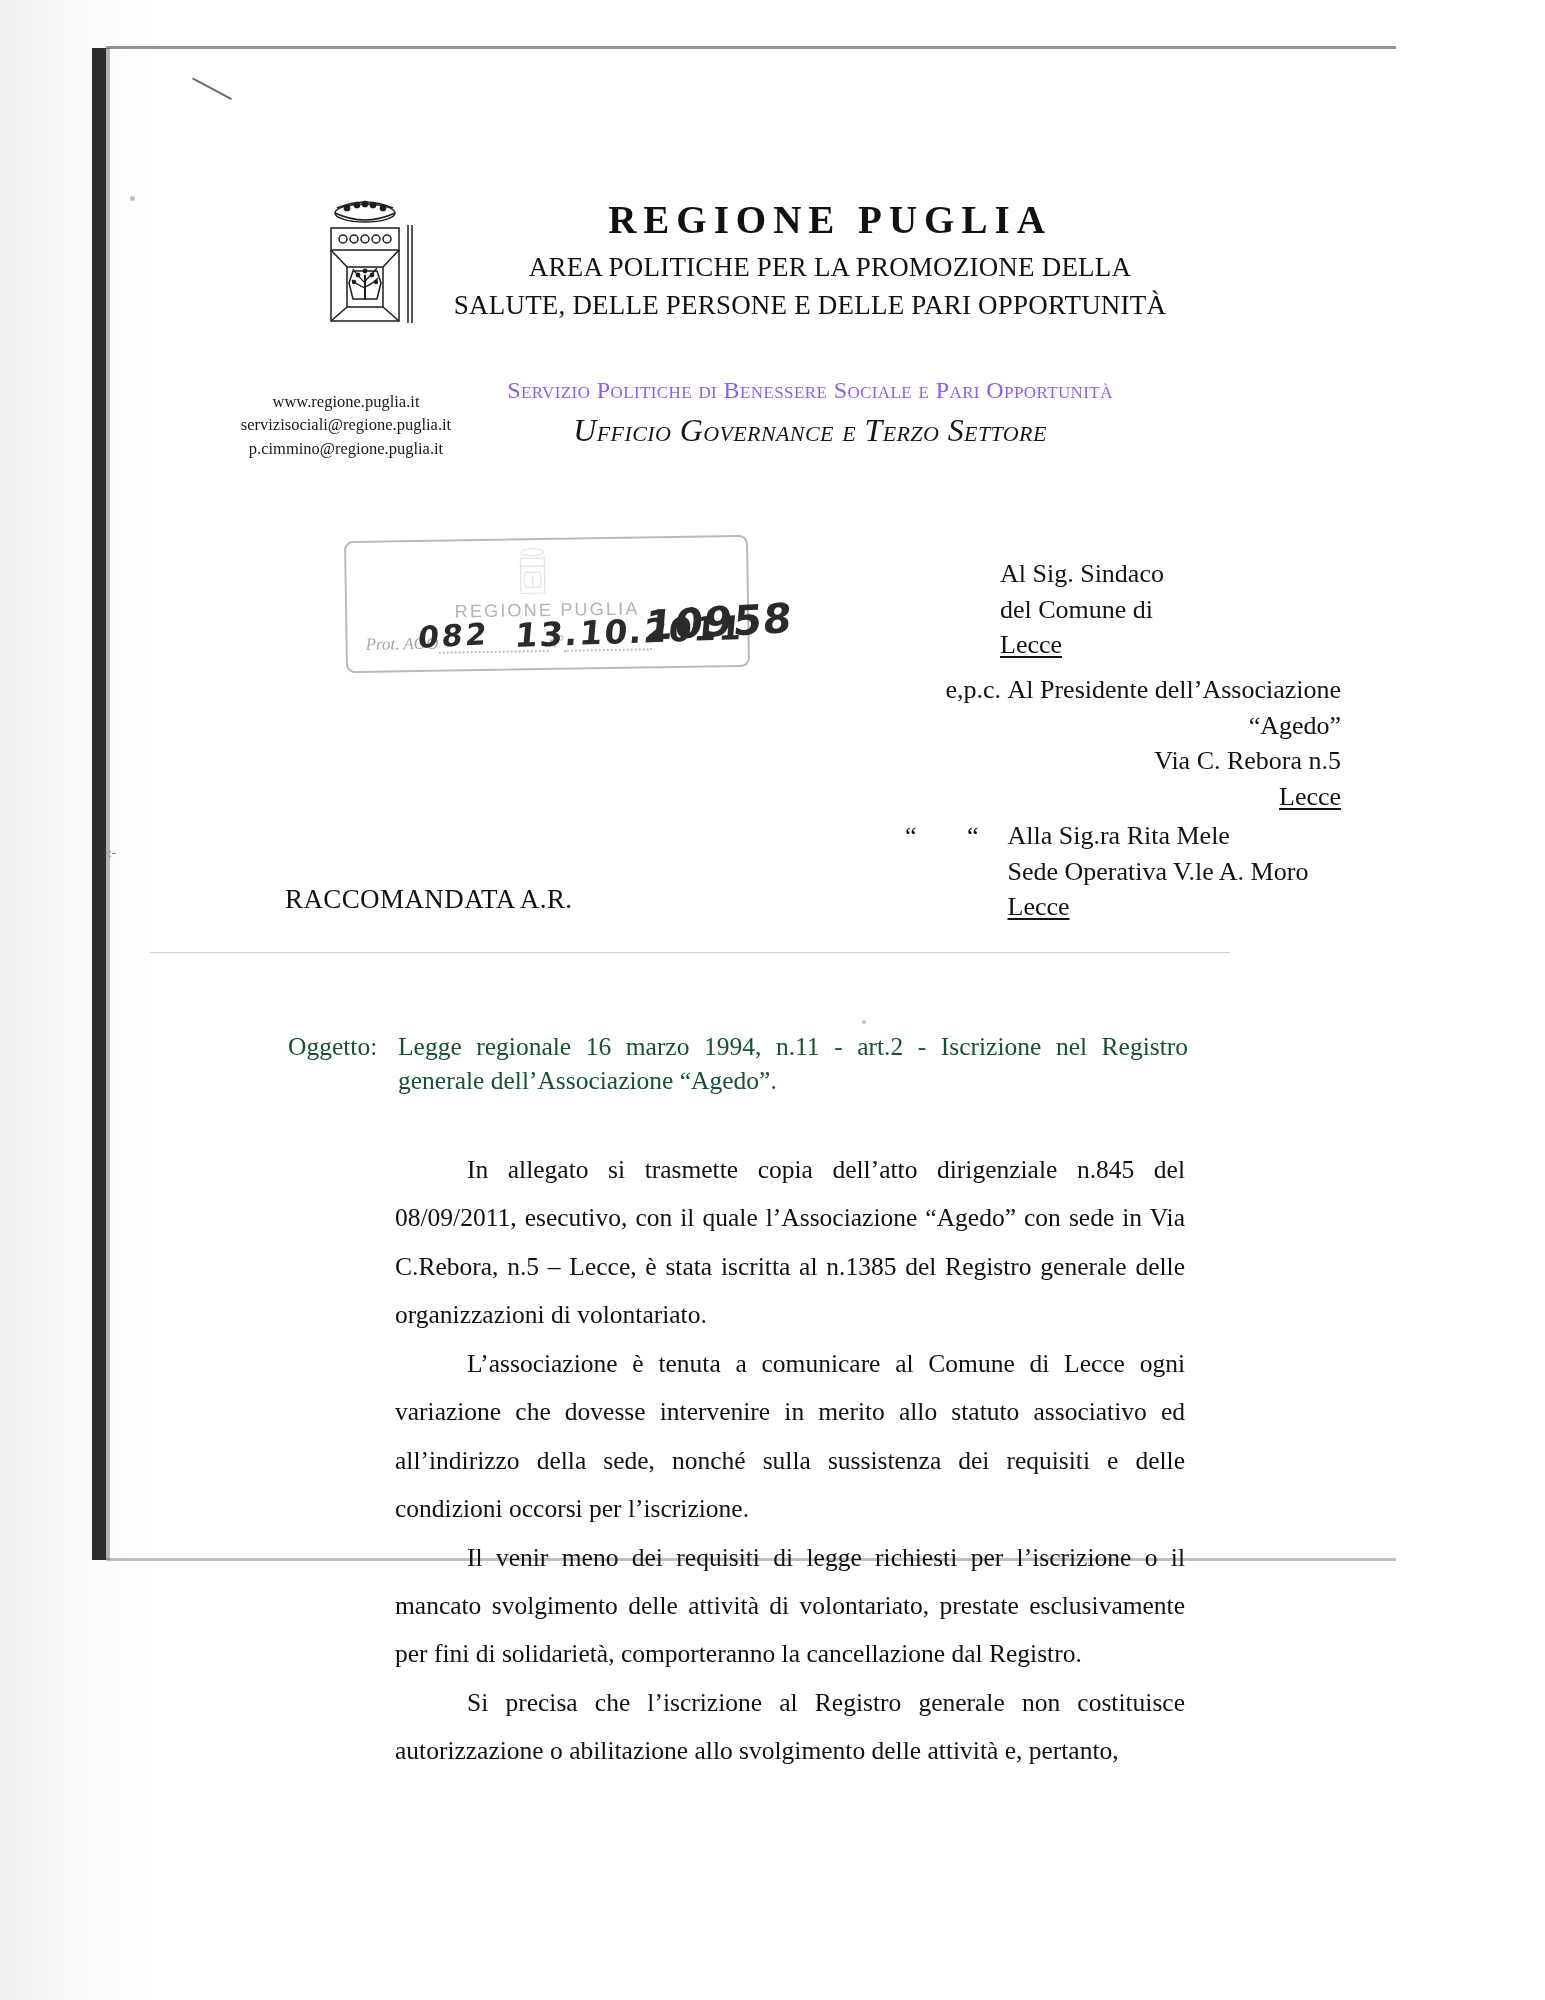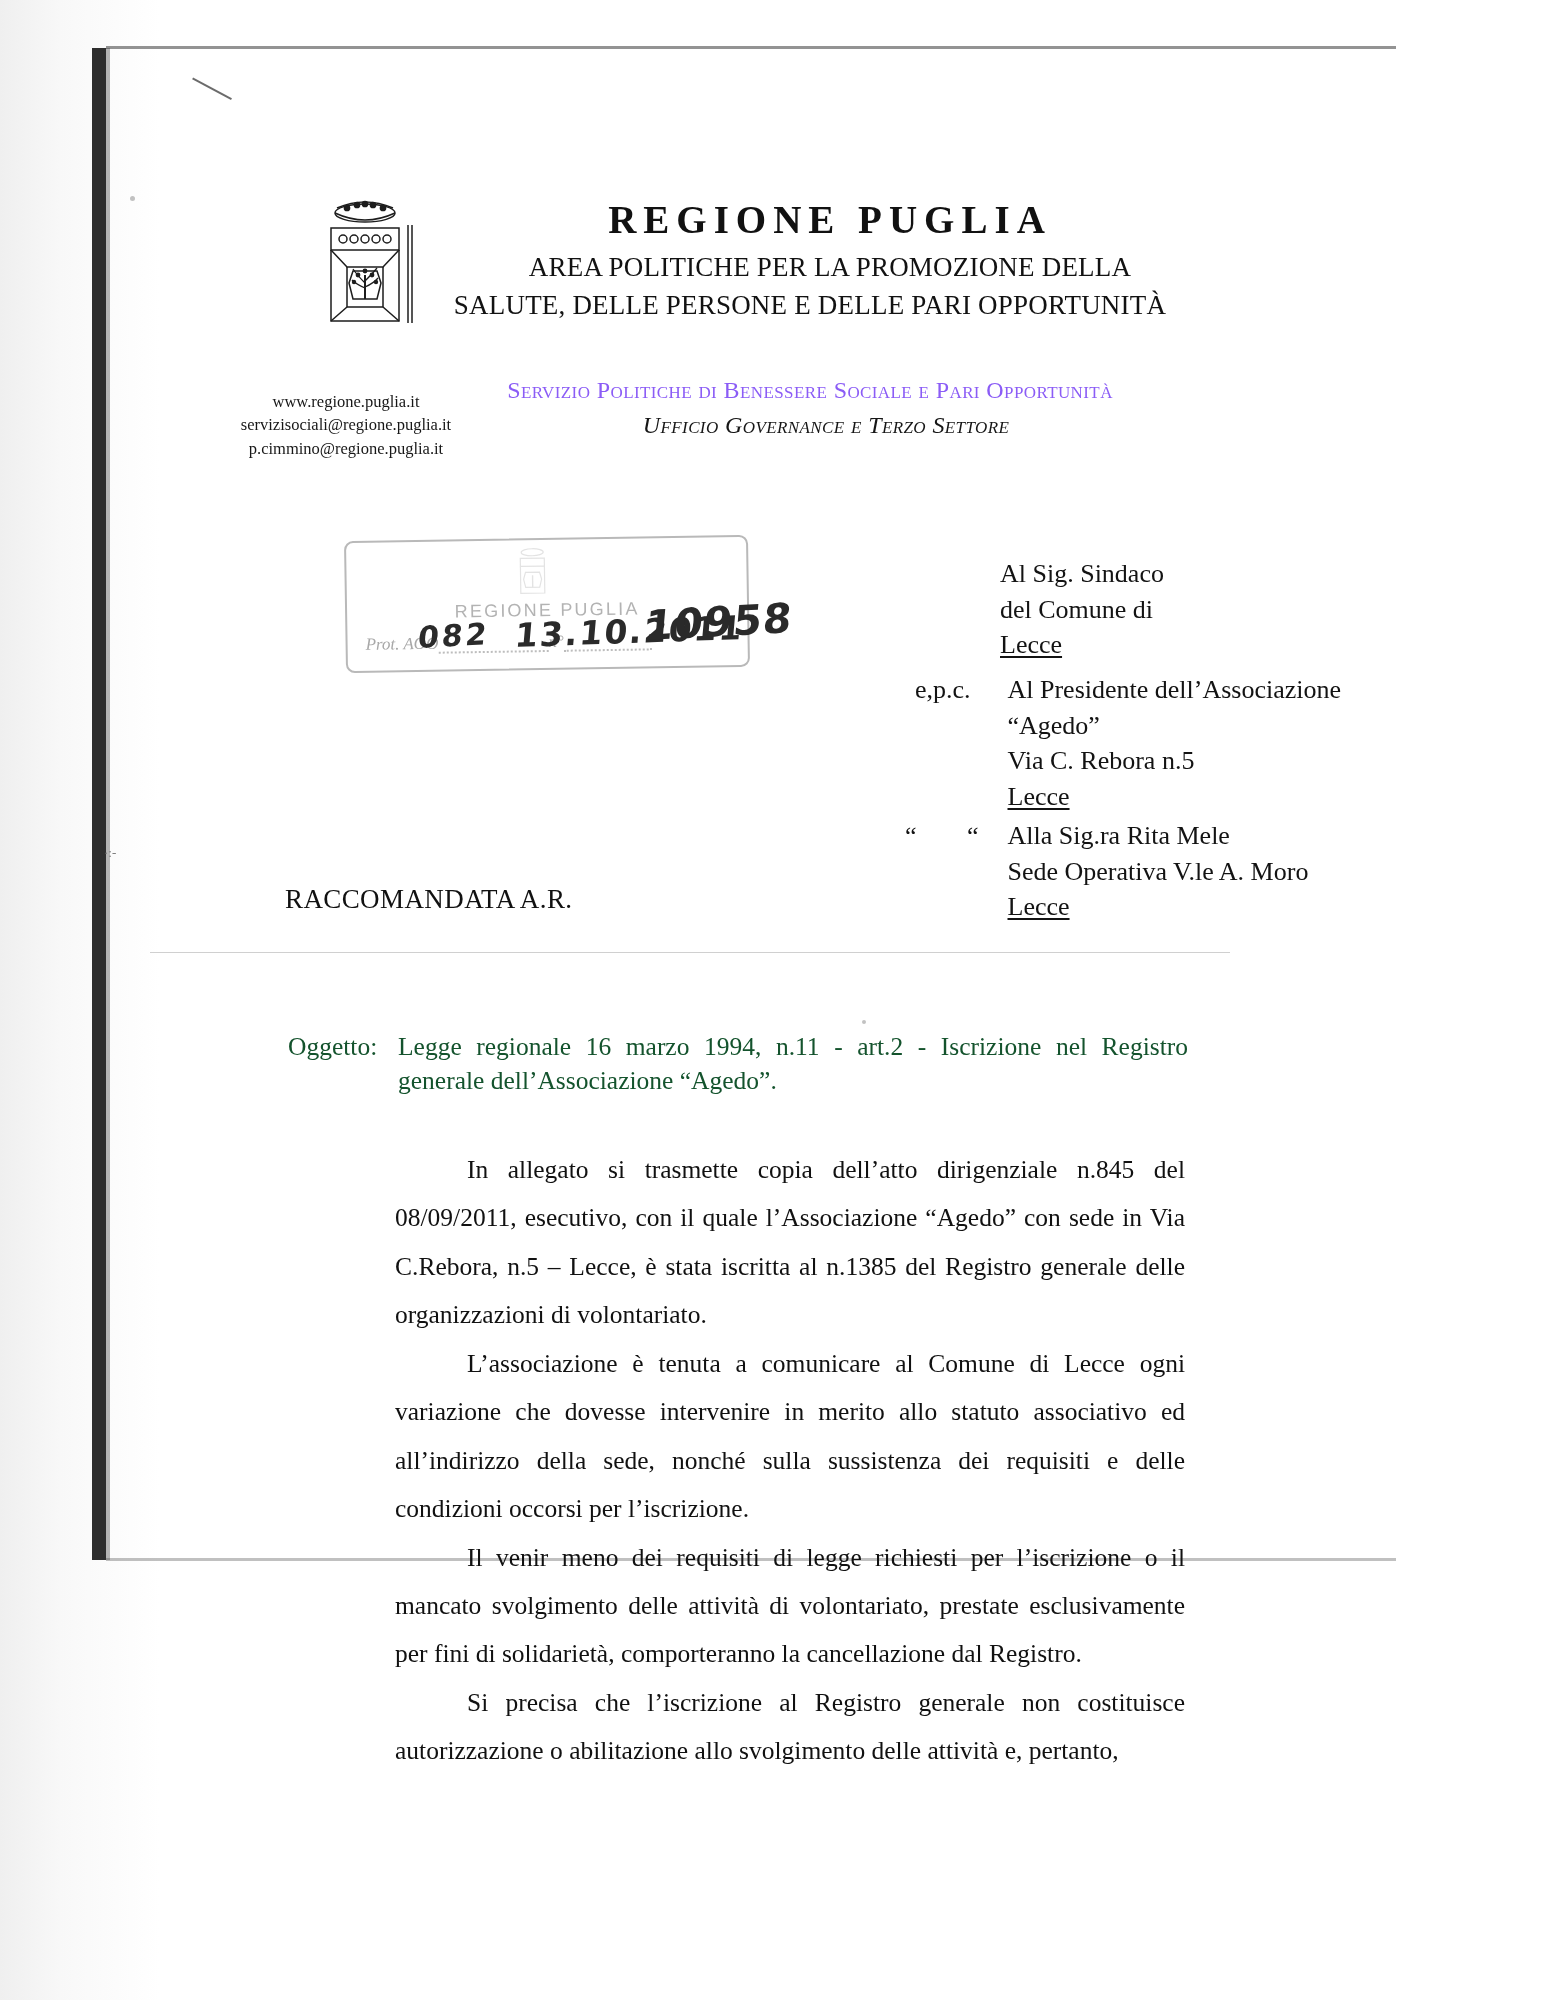--- a/index.html
+++ b/index.html
@@ -124,26 +124,25 @@
     font-size: 24px;
     font-variant: small-caps;
     letter-spacing: .4px;
     color: #8b5cf6;
   }
   .office-line {
     position: absolute;
     left: 440px; top: 412px;
     width: 740px;
     text-align: center;
-    font-size: 24px;
+    font-size: 32px;
     font-style: italic;
     font-variant: small-caps;
     letter-spacing: .4px;
     color: #161616;
-    margin-left: 16px;
   }
 
   .contacts {
     position: absolute;
     left: 216px; top: 390px;
     width: 260px;
     text-align: center;
     font-size: 16.5px;
     line-height: 1.42;
     color: #171717;
@@ -220,21 +219,21 @@
   }
 
   
   .addr-block {
     position: absolute;
     font-size: 26px;
     line-height: 1.37;
     color: #131313;
   }
   .addr1 { left: 1000px; top: 556px; }
-  .addr2 { left: 915px;  top: 672px; }
+  .addr2 { left: 915px;  top: 672px; text-align: right; }
   .addr3 { left: 905px;  top: 818px; }
   .addr-prefix {
     display: inline-block;
     vertical-align: top;
   }
   .addr-prefix-epc { width: 86px; }
   .addr-prefix-quotes { width: 96px; letter-spacing: 22px; }
   .addr-lines {
     display: inline-block;
     vertical-align: top;

